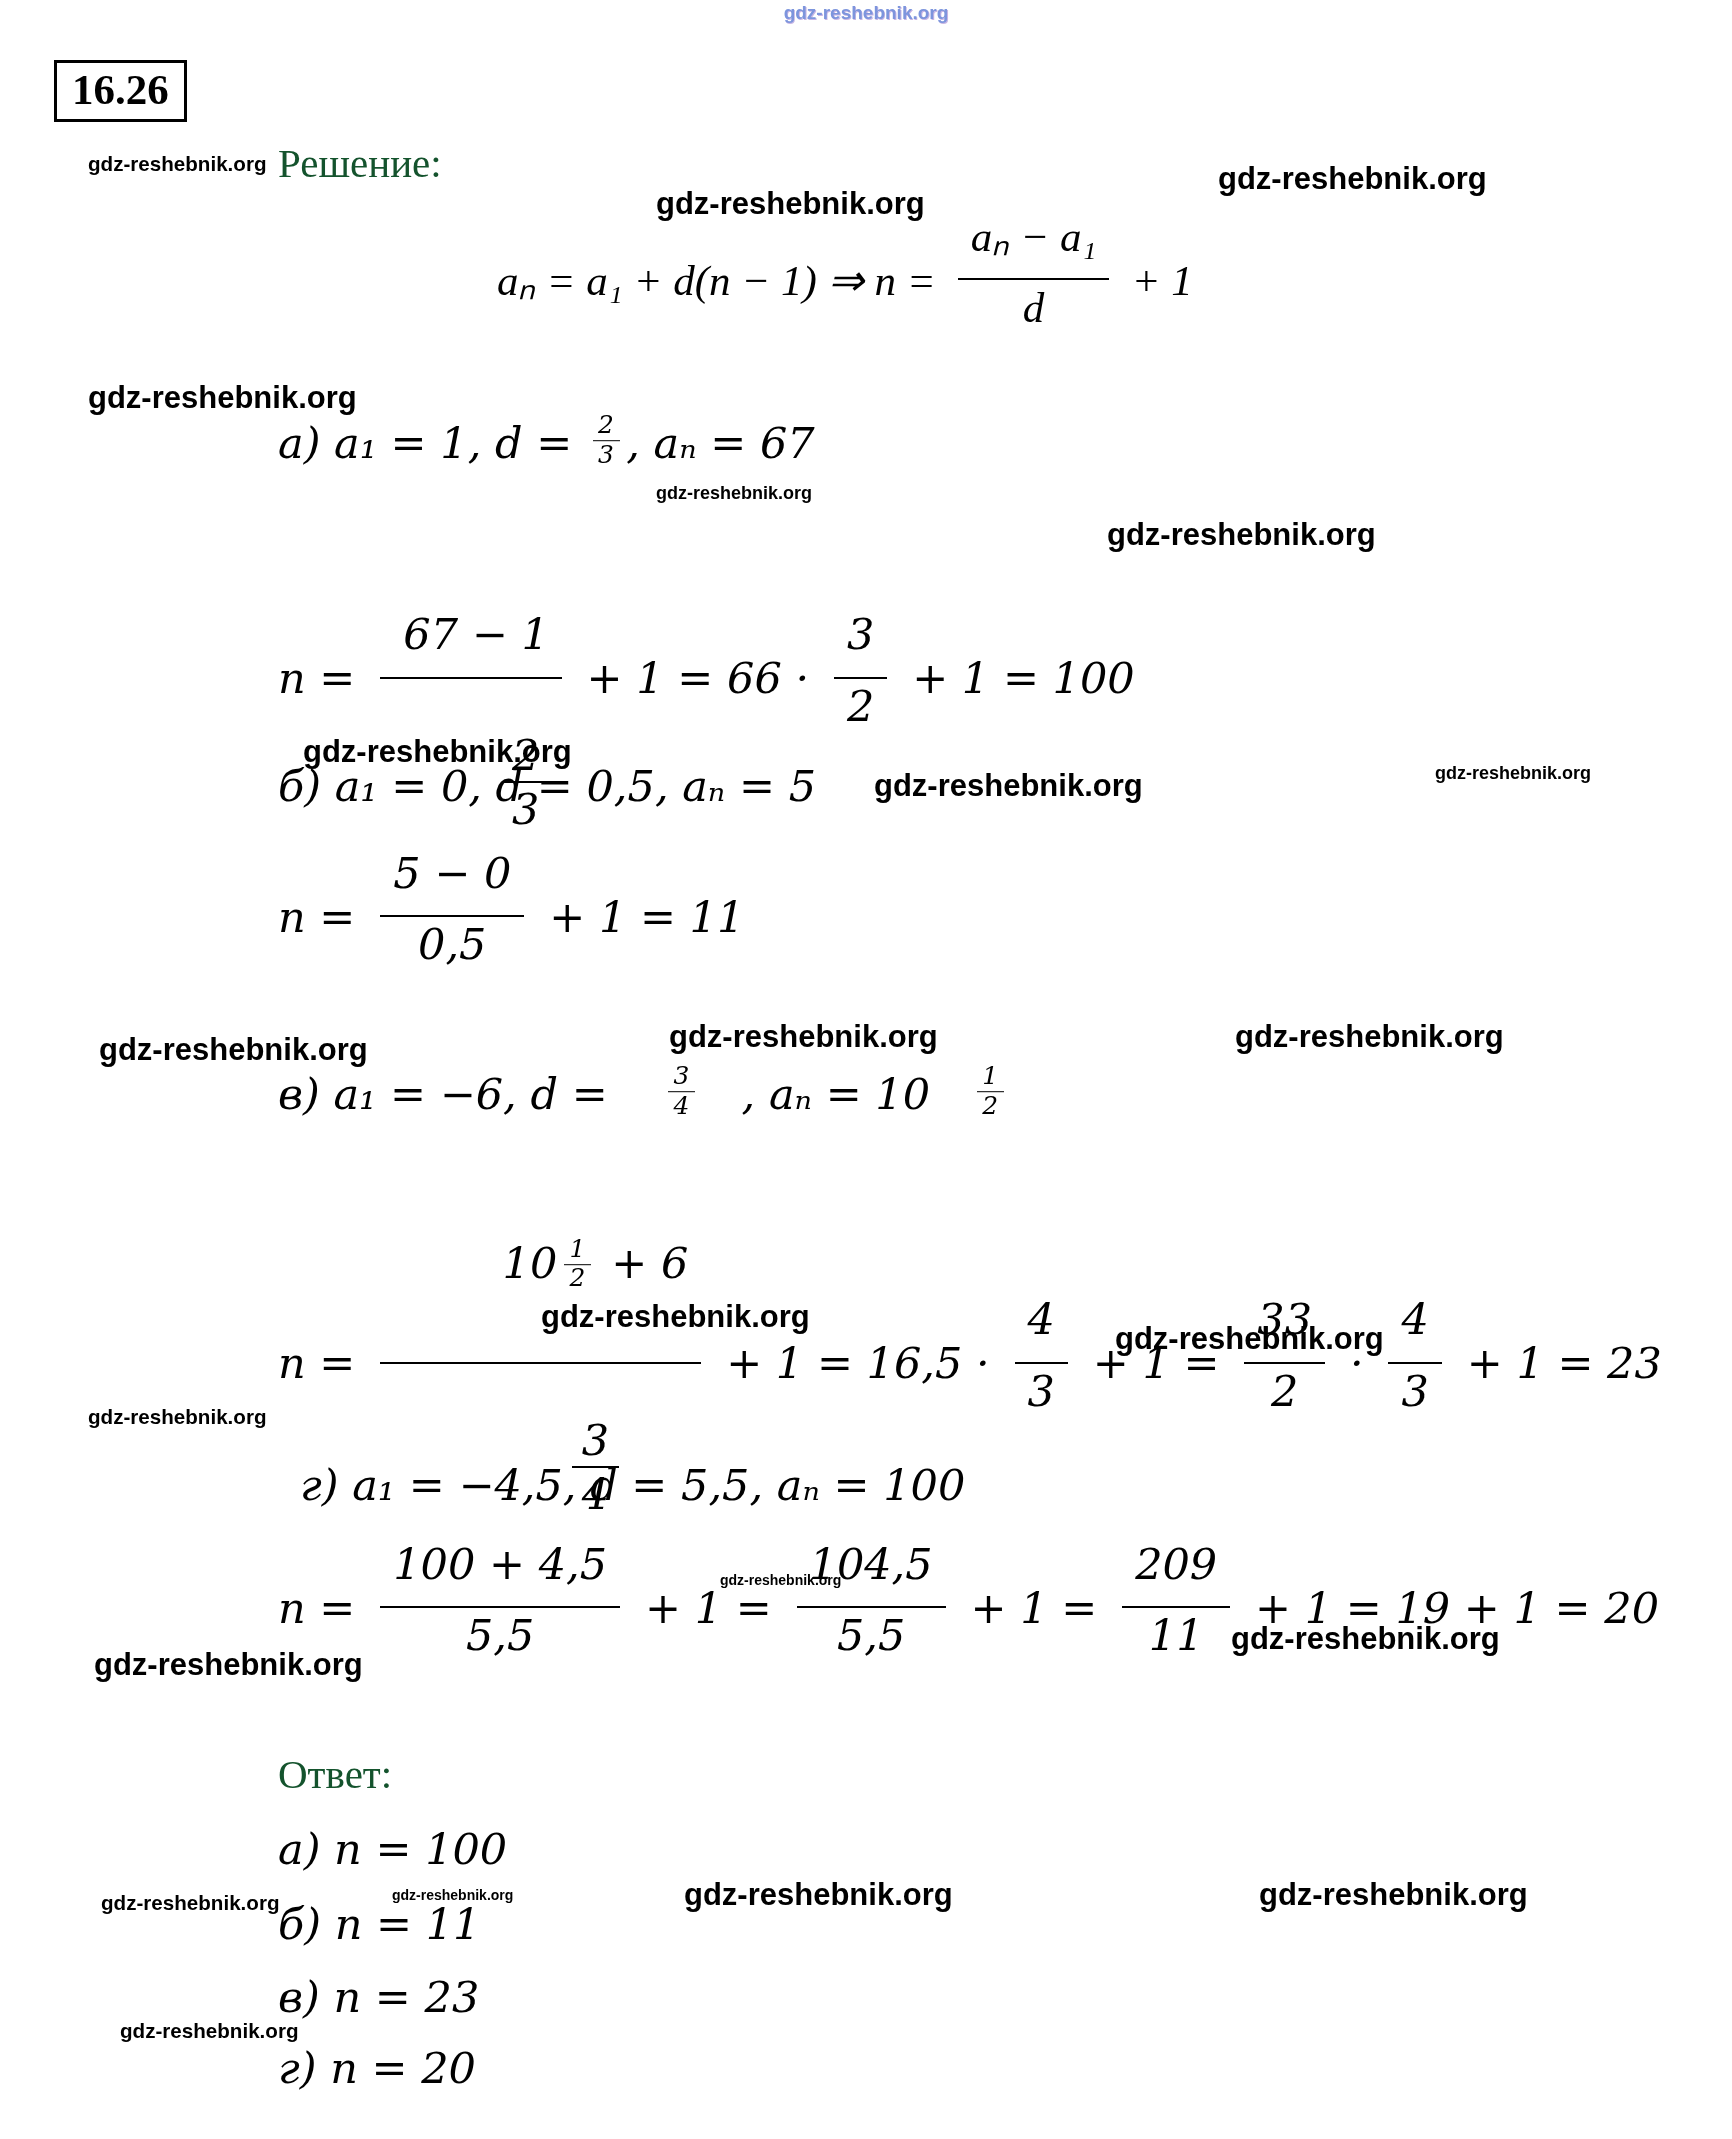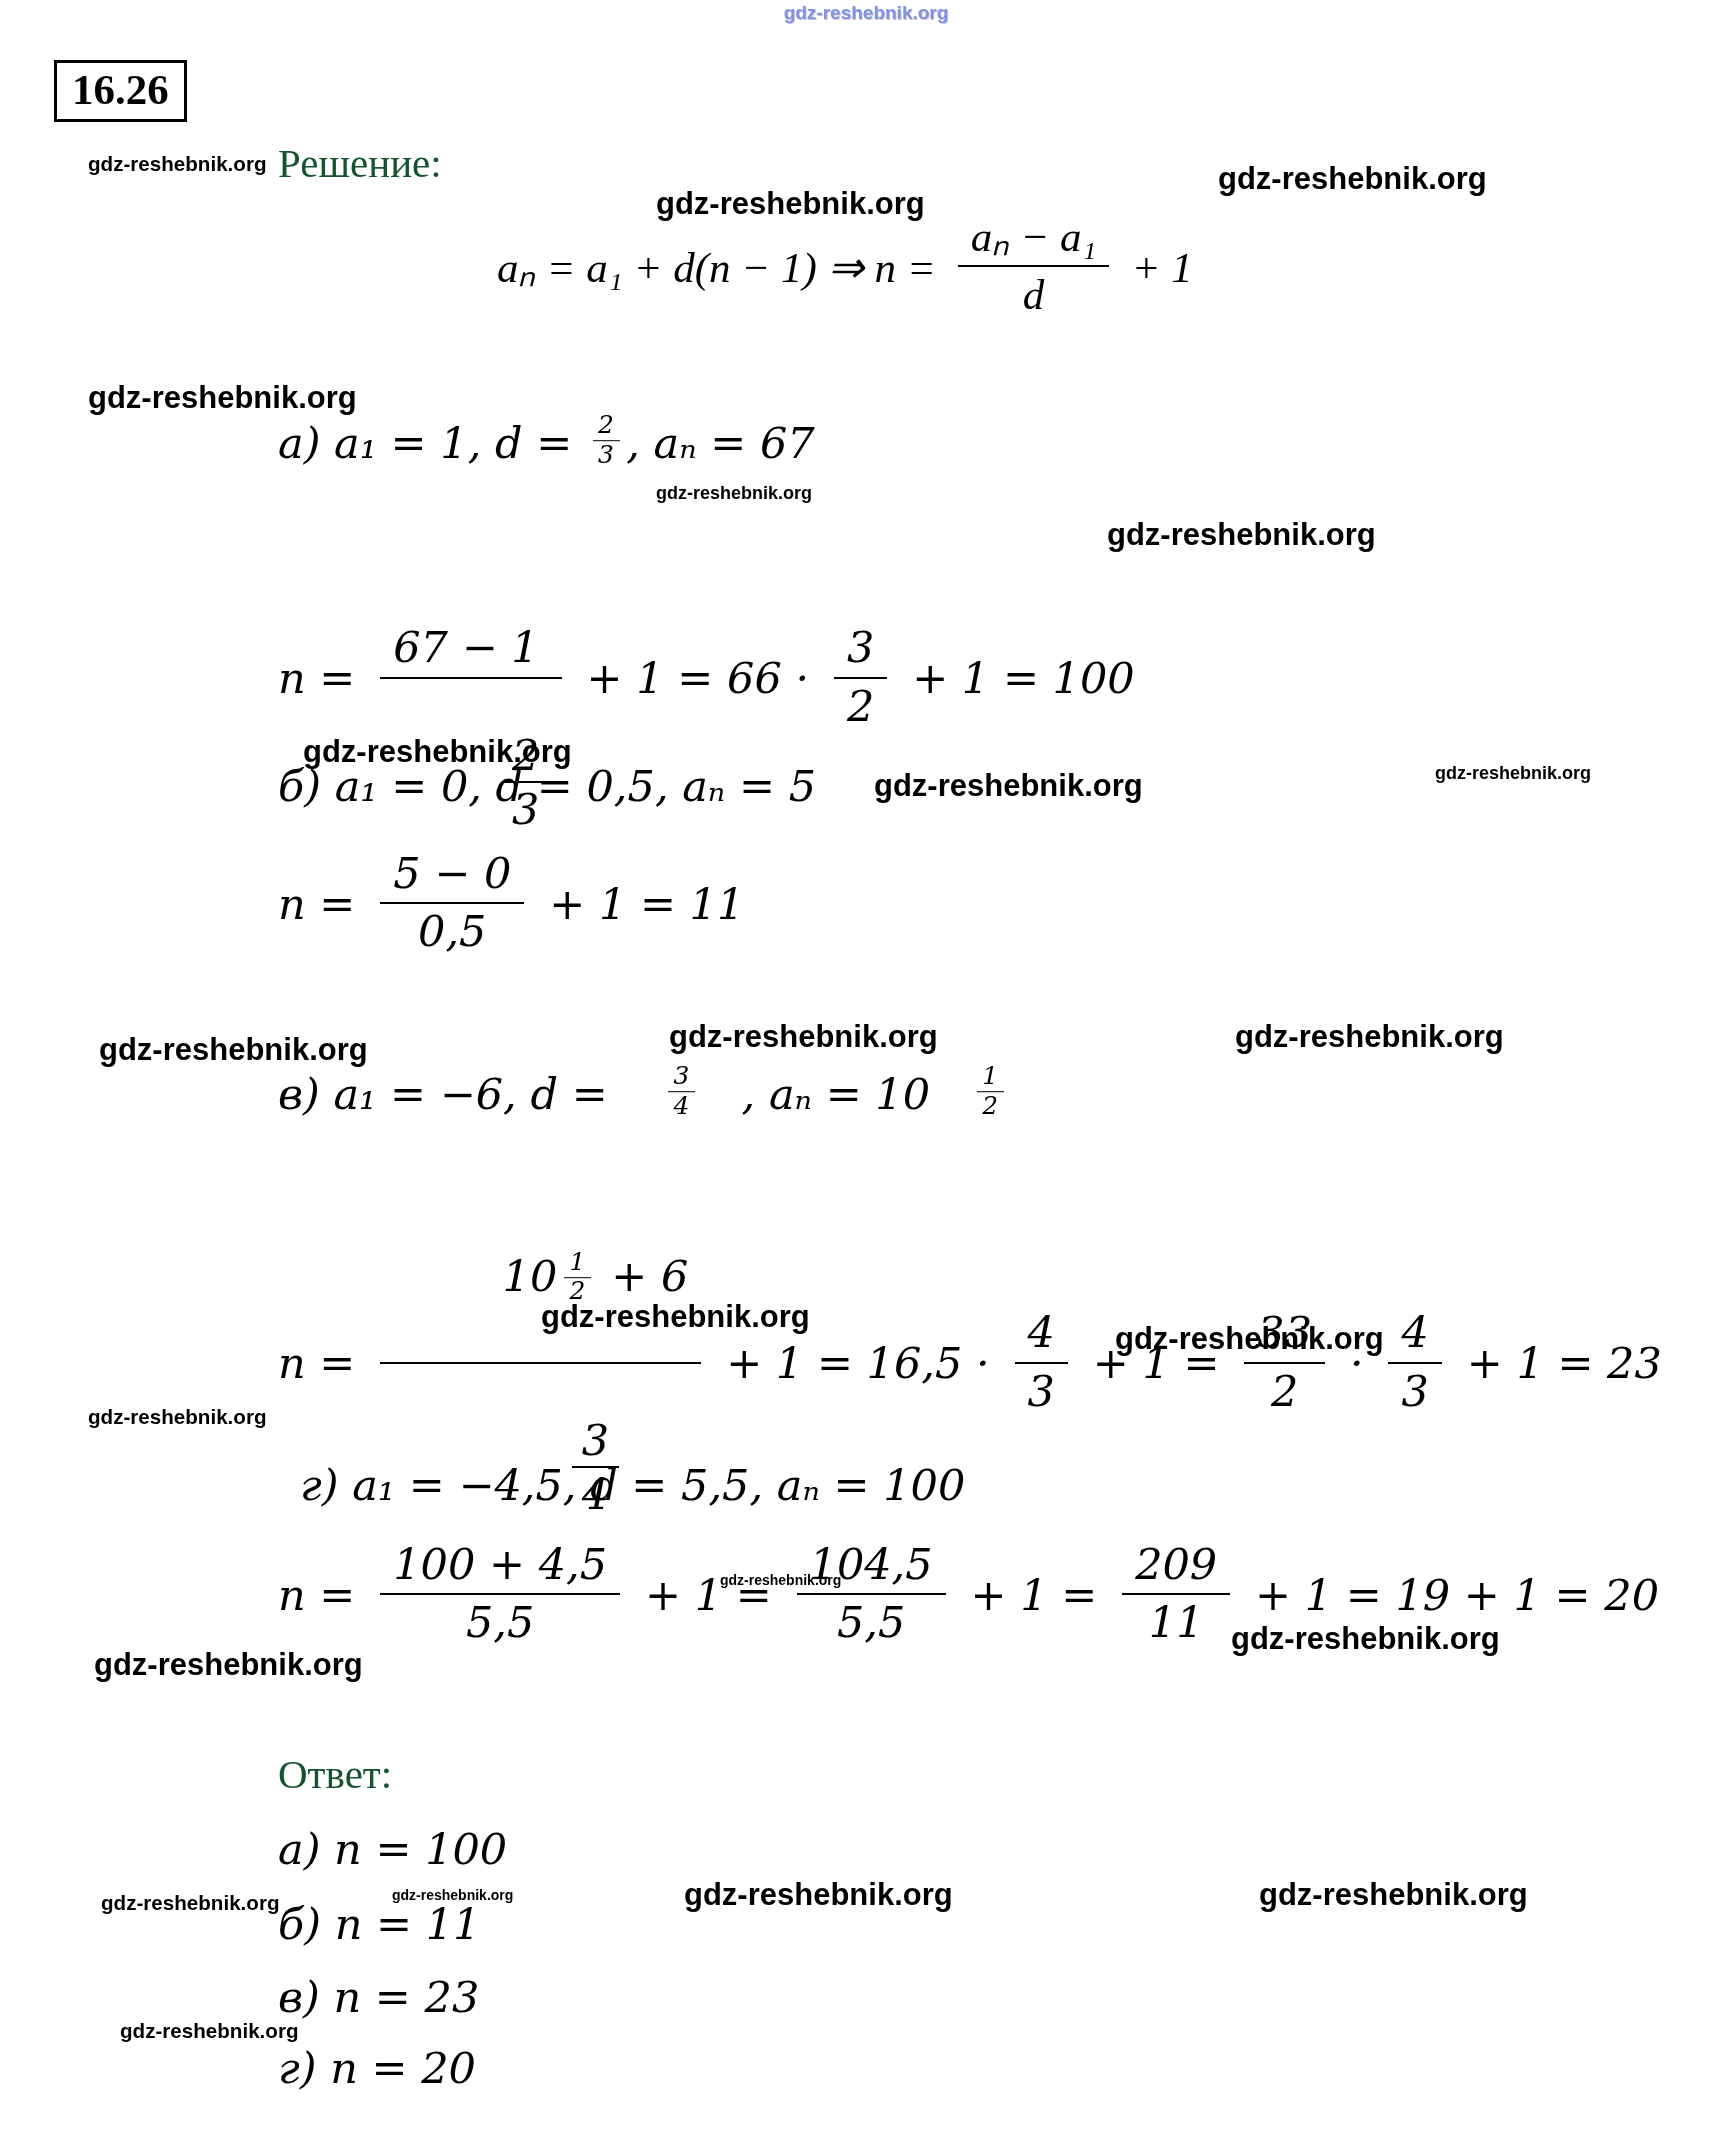--- a/index.html
+++ b/index.html
@@ -6,22 +6,22 @@
   html,body { background:#ffffff; }
   .page { position:relative; width:1732px; height:2140px; background:#ffffff; color:#000; overflow:hidden;
           font-family:"Liberation Serif", serif; }
 
   
   .mrow { position:absolute; display:flex; align-items:center; font-size:43px; line-height:1.15;
           white-space:pre; font-family:"DejaVu Serif","DejaVu Sans",serif; font-style:italic; }
 
   
   .frac { display:inline-grid; grid-template-rows:1fr 1fr; margin:0 11.2px; }
-  .frac > .num { align-self:end; justify-self:stretch; text-align:left;
-                 border-bottom:2.8px solid #000; padding:0 13px 4px; }
+  .frac > .num { align-self:end; justify-self:stretch; text-align:right;
+                 border-bottom:2.8px solid #000; padding:0 13px 17px; }
   .frac > .den { align-self:start; justify-self:stretch; text-align:center; padding:2.8px 13px 0; }
 
   
   .vfrac { display:inline-flex; flex-direction:column; align-items:center; line-height:1.12; }
   .vfrac > .vnum { border-bottom:2.8px solid #000; padding:0 9.4px 1.9px; }
   .vfrac > .vden { padding-top:1.9px; }
 
   
   .sfrac { display:inline-flex; flex-direction:column; align-items:center; font-size:0.58em;
            line-height:1.08; vertical-align:middle; margin:0 6.6px; transform:translateY(-2.8px); }

